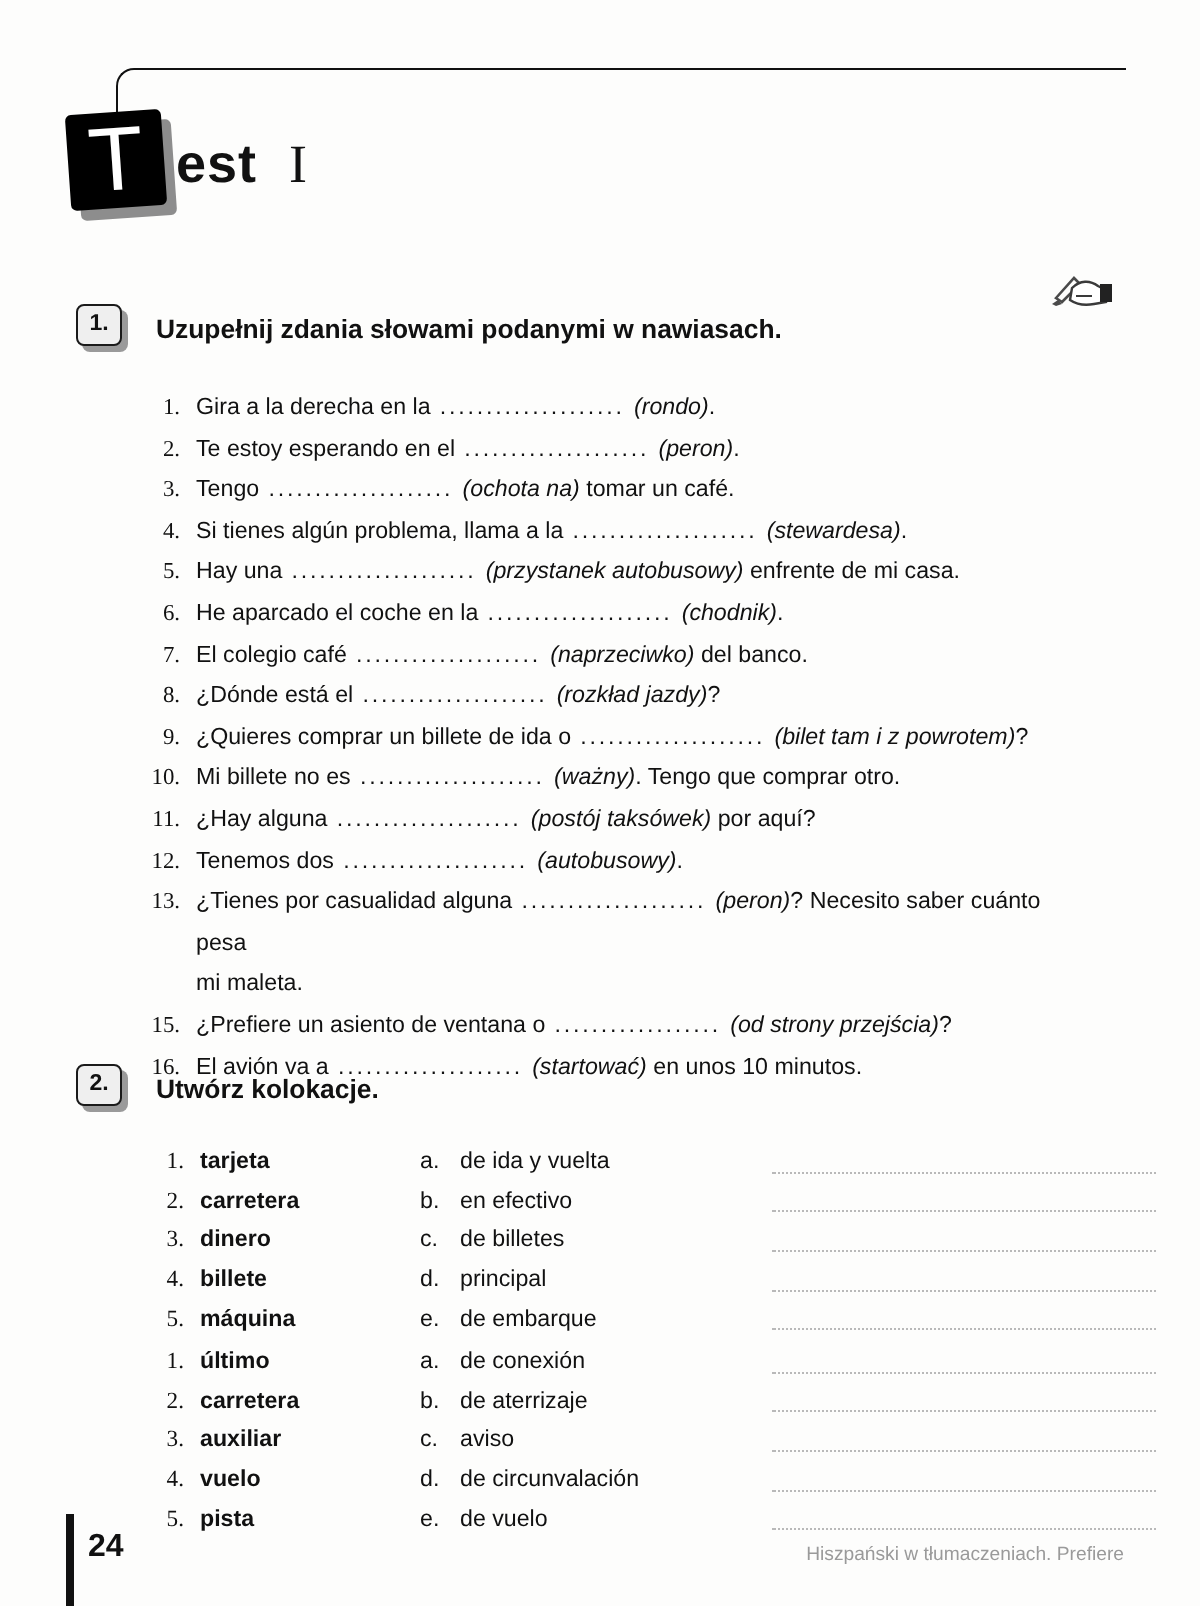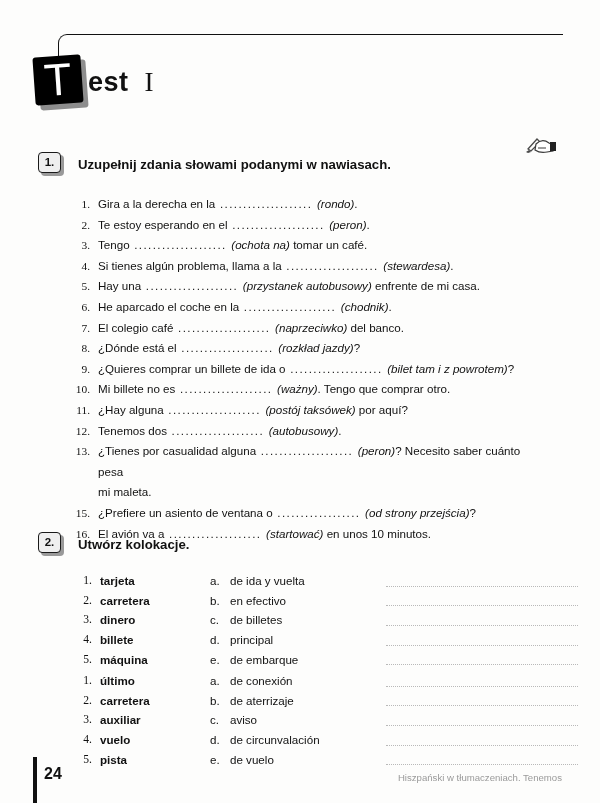--- a/index.html
+++ b/index.html
@@ -419,15 +419,15 @@
         <div class="m-num">5.</div>
         <div class="m-left">pista</div>
         <div class="m-let">e.</div>
         <div class="m-right">de vuelo</div>
         <div class="ans-line"></div>
       </div>
     </div>
 
   <div class="foot-bar"></div>
   <div class="page-num">24</div>
-  <div class="foot-text">Hiszpański w tłumaczeniach. Tenemos</div>
+  <div class="foot-text">Hiszpański w tłumaczeniach. Prefiere</div>
 
 </div>
 
 </body></html>

